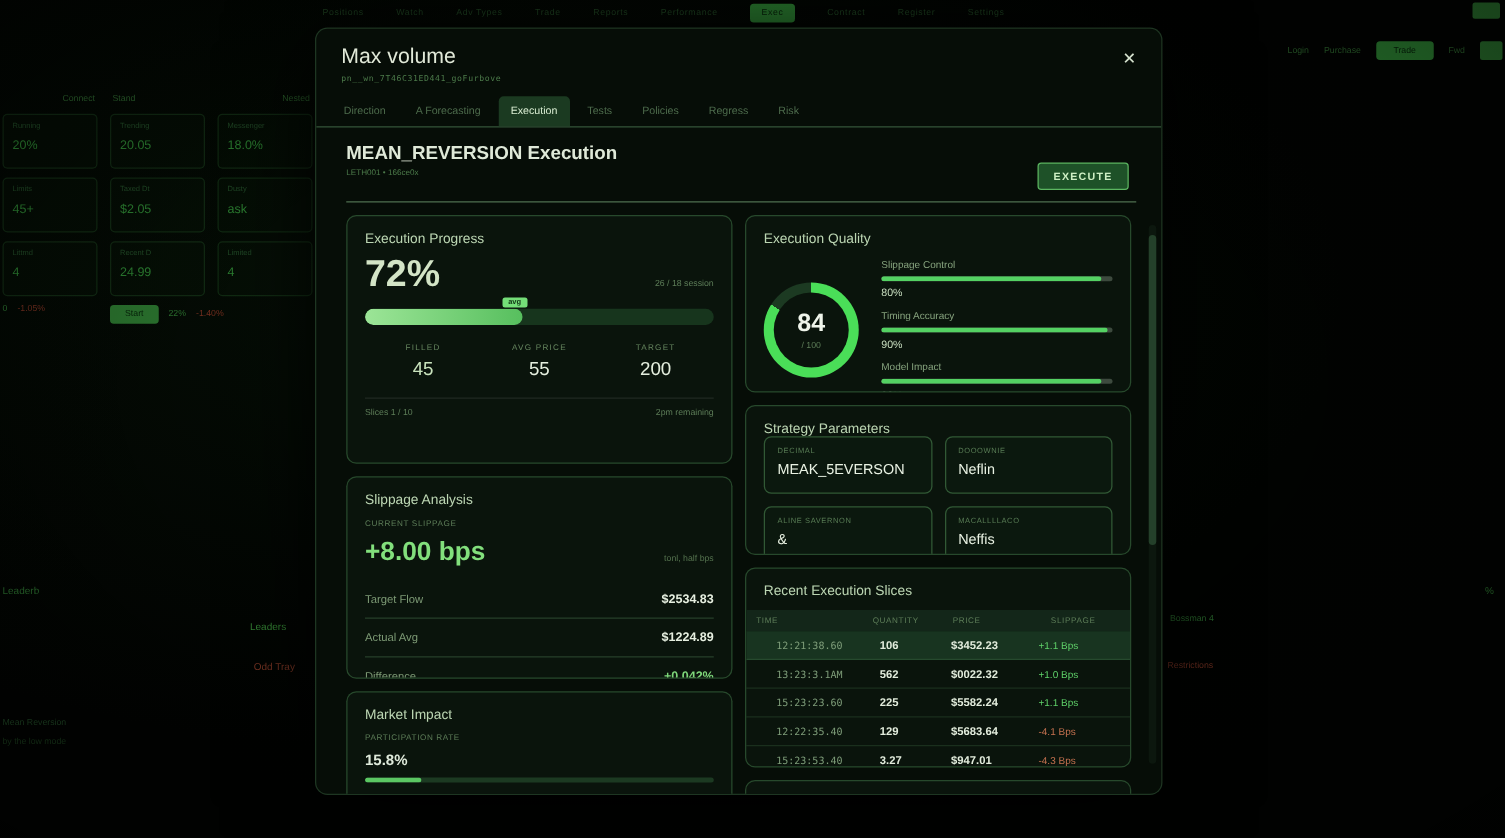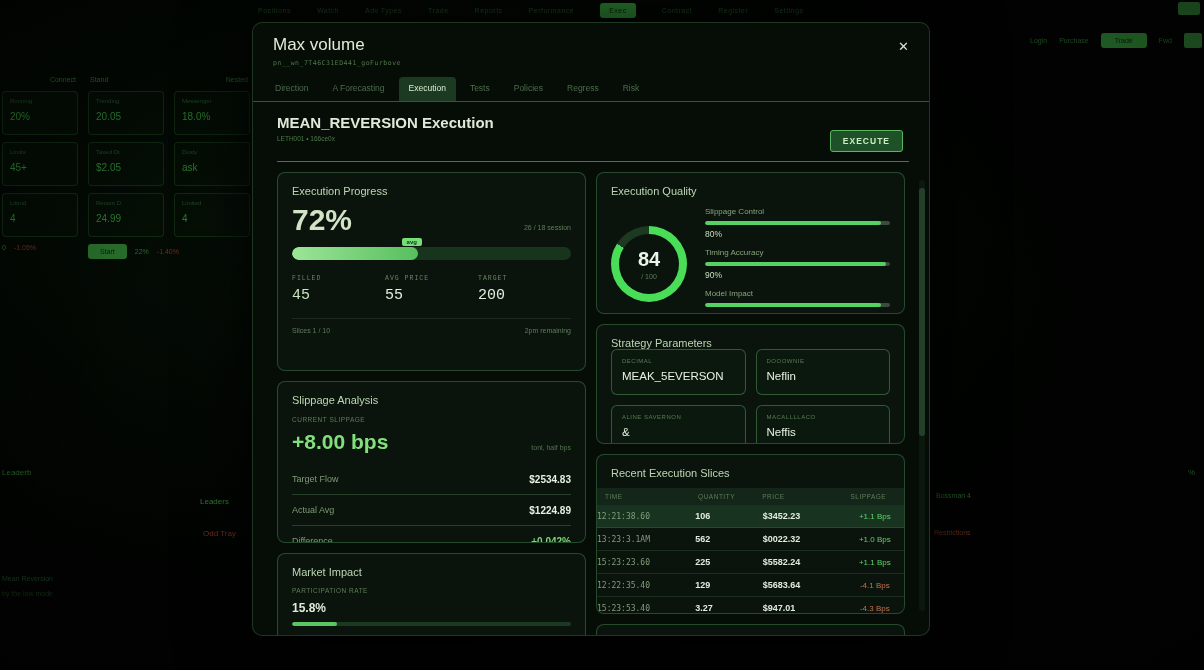--- a/index.html
+++ b/index.html
@@ -57,21 +57,21 @@
   
   .ep-top { display:flex; justify-content:space-between; align-items:flex-end; margin-top:8px; }
   .ep-pct { font-size:30px; color:#d3e4c6; font-weight:600; line-height:1; }
   .ep-session { font-size:7px; color:#5d7d58; padding-bottom:4px; }
   .ep-barwrap { position:relative; margin-top:12px; }
   .ep-badge { position:absolute; left:calc(45% - 16px); top:-9px; background:#74de78; color:#123617;
     font-size:6px; font-weight:bold; padding:1px 5px; border-radius:2px; }
   .ep-bar { height:13px; border-radius:7px; background:#17351d; overflow:hidden; }
   .ep-fill { height:100%; border-radius:7px; background:linear-gradient(90deg,#9ce597,#57bf5e); }
   .ep-stats { display:flex; margin-top:15px; }
-  .ep-stat { flex:1; text-align:left;font-family:Liberation Mono, monospace; }
+  .ep-stat { flex:1; text-align:center; }
   .ep-stat .l { font-size:6.5px; letter-spacing:1px; color:#66865f; }
   .ep-stat .v { font-size:15px; margin-top:5px; color:#e4eede; }
   .ep-stat:first-child .v { color:#c9e3bd; }
   .ep-div { border-top:1px solid rgba(255,255,255,0.09); margin-top:14px; }
   .ep-foot { display:flex; justify-content:space-between; margin-top:8px; font-size:7px; color:#5d7d58; }
 
   
   .sa-label { font-size:6.5px; letter-spacing:.5px; color:#5d7d58; margin-top:10px; }
   .sa-row { display:flex; justify-content:space-between; align-items:flex-end; }
   .sa-value { font-size:21px; color:#82df7c; font-weight:700; margin-top:7px; }
@@ -108,23 +108,23 @@
   .sp-box { border:1px solid rgba(120,210,130,0.35); background:rgba(18,36,20,0.3); border-radius:6px;
     padding:8px 10px; height:46px; cursor:pointer; }
   .sp-box .l { font-size:6px; letter-spacing:.5px; color:#587c55; }
   .sp-box .v { font-size:11.5px; color:#e9f2e3; font-weight:500; margin-top:6px; white-space:nowrap; overflow:hidden; }
 
   
   .tbl { margin-top:9px; }
   .tr { display:flex; align-items:center; }
   .tr.head { background:#132619; padding:5px 8px; }
   .tr.head .c { font-size:6.5px; color:#5d7d58; letter-spacing:.5px; }
-  .tr.row { padding:6px 0; border-bottom:1px solid rgba(120,200,130,0.15); cursor:pointer; }
+  .tr.row { padding:6px 24px; border-bottom:1px solid rgba(120,200,130,0.15); cursor:pointer; }
   .tr.row.hl { background:#183420; }
-  .c1 { width:32%; } .c2 { width:22%; } .c3 { width:27%; } .c4 { width:19%; text-align:center; }
+  .c1 { width:32%; } .c2 { width:22%; } .c3 { width:27%; } .c4 { width:19%; text-align:left; }
   .tr.row .c1 { font-size:8px; color:#7f9e7a; font-family:"DejaVu Sans Mono", monospace; }
   .tr.row .c2, .tr.row .c3 { font-size:9px; color:#e2ecdc; font-weight:600; }
   .tr.row .c4 { font-size:8px; }
   .c4.pos { color:#5fd169; } .c4.neg { color:#c4714f; }
 
   
   .scroll-track { position:absolute; right:4px; top:78px; bottom:10px; width:6px;
     background:rgba(30,55,35,0.25); border-radius:3px; }
   .scroll-thumb { position:absolute; right:4px; top:86px; width:6px; height:248px;
     background:#24402a; border-radius:3px; cursor:grab; }

